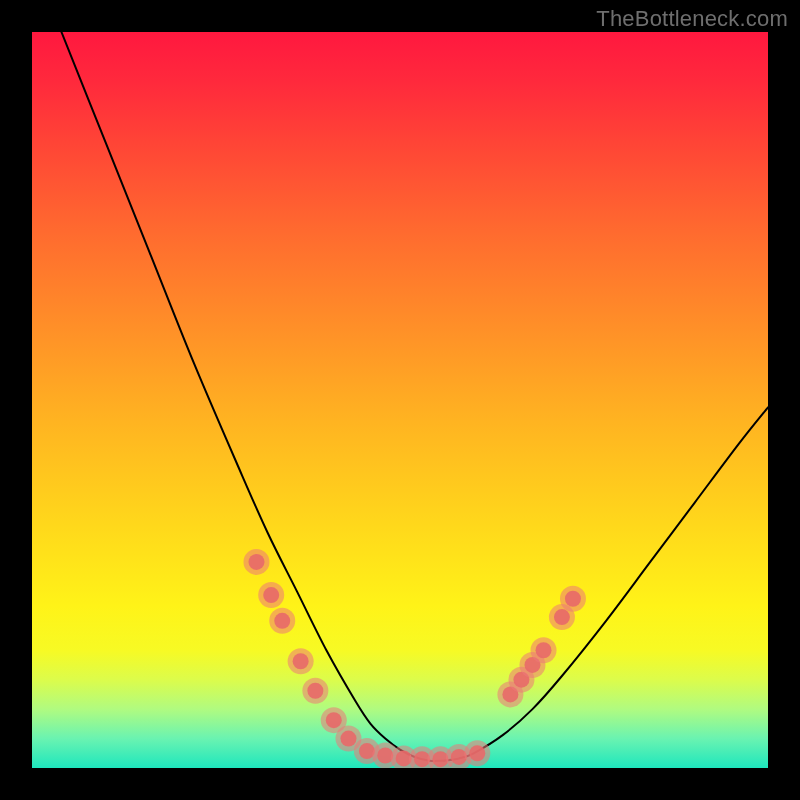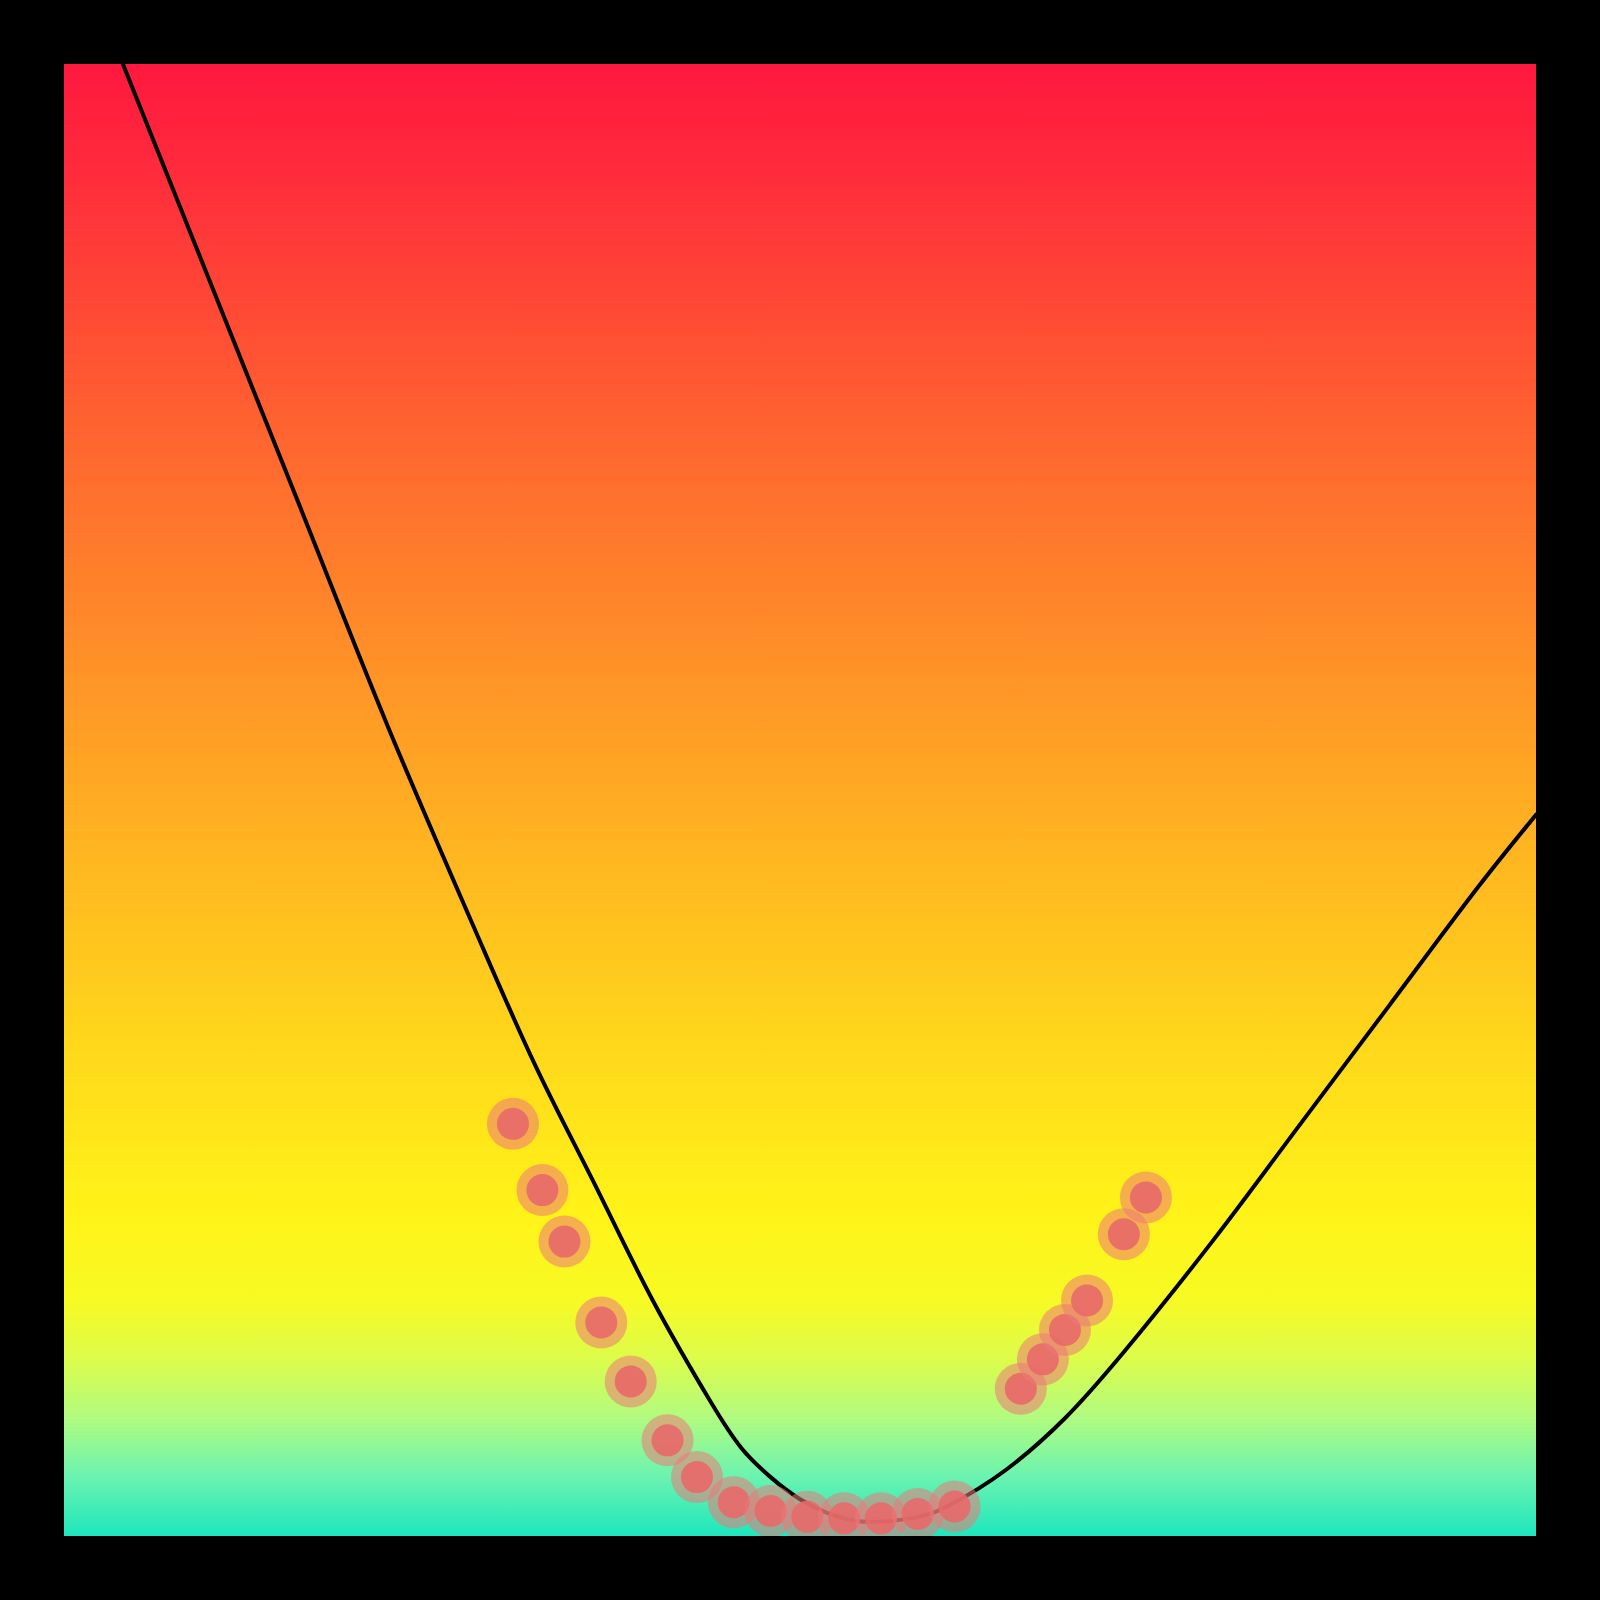--- a/index.html
+++ b/index.html
@@ -55,20 +55,21 @@
   }
   svg.curves {
     position: absolute;
     inset: 0;
   }
 </style>
 </head>
 <body>
 
 <div class="stage">
+  <div class="watermark">TheBottleneck.com</div>
 
   <div class="plot-area">
     <div class="gradient-bg"></div>
 
     <svg class="curves" viewBox="0 0 736 736" preserveAspectRatio="none">
       <g>
         <path id="series-0" fill="none" stroke="#000" stroke-width="2" stroke-linecap="round" d="M 29.44 0.00 C 36.80 18.40, 58.88 73.60, 73.60 110.40 C 88.32 147.20, 103.04 184.00, 117.76 220.80 C 132.48 257.60, 147.20 295.63, 161.92 331.20 C 176.64 366.77, 193.81 406.03, 206.08 434.24 C 218.35 462.45, 225.71 479.63, 235.52 500.48 C 245.33 521.33, 255.15 539.73, 264.96 559.36 C 274.77 578.99, 284.59 599.84, 294.40 618.24 C 304.21 636.64, 316.48 657.49, 323.84 669.76 C 331.20 682.03, 333.65 685.71, 338.56 691.84 C 343.47 697.97, 348.37 702.27, 353.28 706.56 C 358.19 710.85, 363.09 714.53, 368.00 717.60 C 372.91 720.67, 377.81 723.12, 382.72 724.96 C 387.63 726.80, 392.53 728.03, 397.44 728.64 C 402.35 729.25, 409.71 728.64, 412.16 728.64"></path>
         <path id="series-1" fill="none" stroke="#000" stroke-width="2" stroke-linecap="round" d="M 412.16 728.64 C 414.61 728.27, 421.97 727.66, 426.88 726.43 C 431.79 725.21, 434.24 725.21, 441.60 721.28 C 448.96 717.35, 461.23 710.24, 471.04 702.88 C 480.85 695.52, 490.67 686.93, 500.48 677.12 C 510.29 667.31, 517.65 658.72, 529.92 644.00 C 542.19 629.28, 559.36 607.81, 574.08 588.80 C 588.80 569.79, 603.52 549.55, 618.24 529.92 C 632.96 510.29, 647.68 490.67, 662.40 471.04 C 677.12 451.41, 694.29 428.11, 706.56 412.16 C 718.83 396.21, 731.09 381.49, 736.00 375.36"></path>
       </g>
       <g id="marker-layer">

